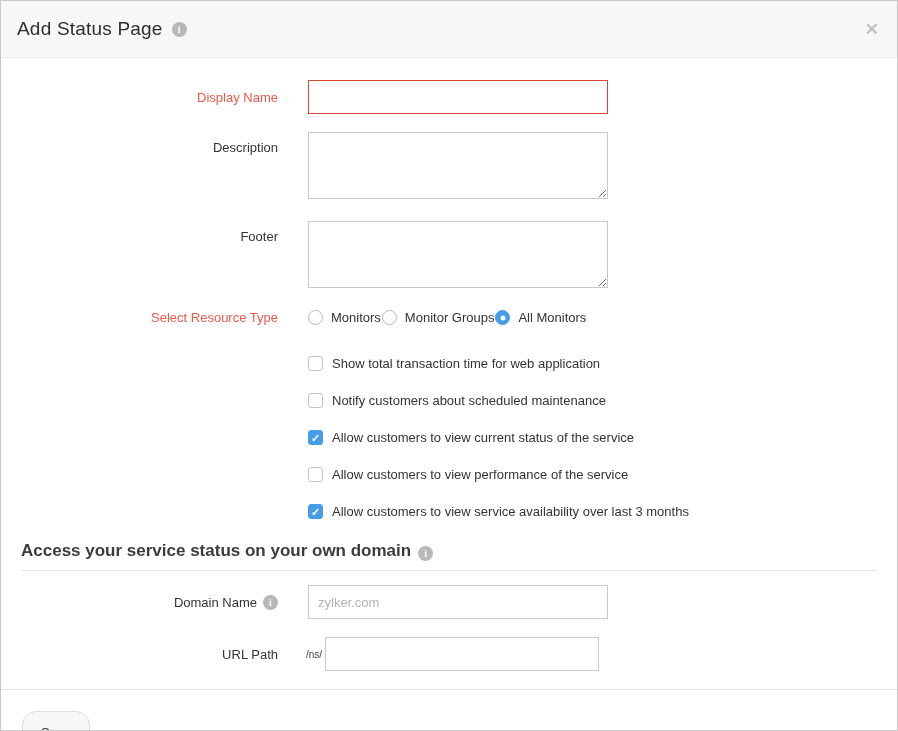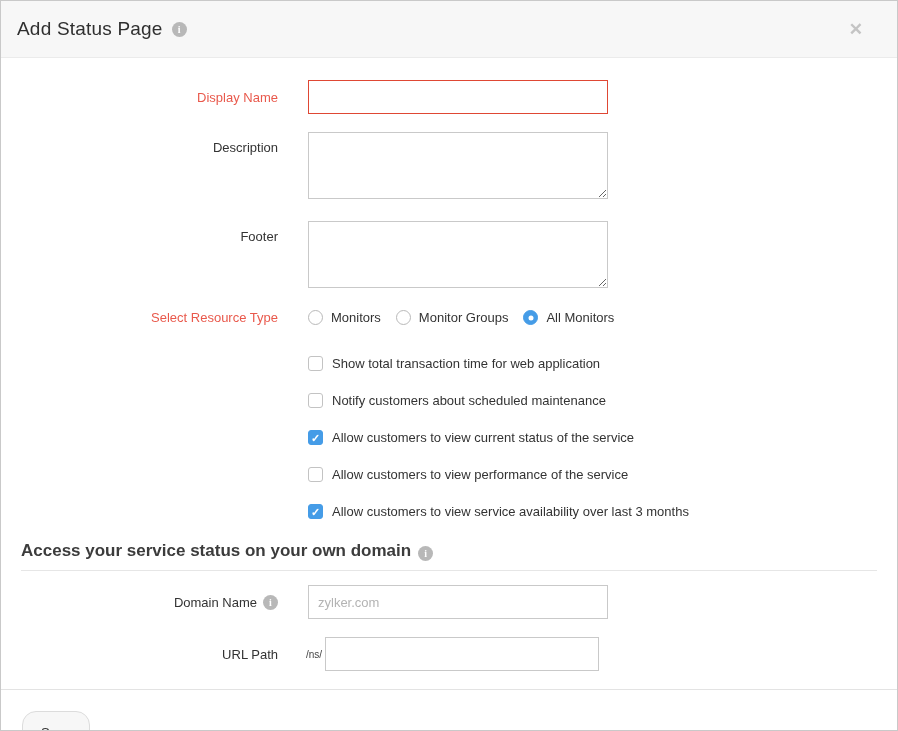--- a/index.html
+++ b/index.html
@@ -16,21 +16,21 @@
     overflow: hidden;
     position: relative;
   }
   
   .dialog-header {
     height: 57px;
     background: #f7f7f7;
     border-bottom: 1px solid #ebebeb;
     display: flex;
     align-items: center;
-    padding: 0 34px 0 16px;
+    padding: 0 18px 0 16px;
   }
   .dialog-title {
     font-size: 19px;
     color: #2f2f2f;
     font-weight: 400;
     letter-spacing: 0.2px;
   }
   .info-icon {
     display: inline-block;
     width: 15px;
@@ -88,21 +88,21 @@
     resize: both;
     font-family: inherit;
     font-size: 13px;
     padding: 6px 8px;
     color: #444;
     outline: none;
   }
   ::placeholder { color: #b3b3b3; opacity: 1; }
   
   .radio-row { margin-bottom: 31px; }
-  .options { display: flex; align-items: flex-start; gap: 15px; }
+  .options { display: flex; align-items: flex-start; gap: 1px; }
   .option { display: flex; align-items: center; font-size: 13px; color: #333; cursor: pointer; }
   .radio {
     width: 15px; height: 15px;
     border-radius: 50%;
     border: 1px solid #b9b9b9;
     background: #fff;
     margin-right: 8px;
     position: relative;
     flex-shrink: 0;
   }

